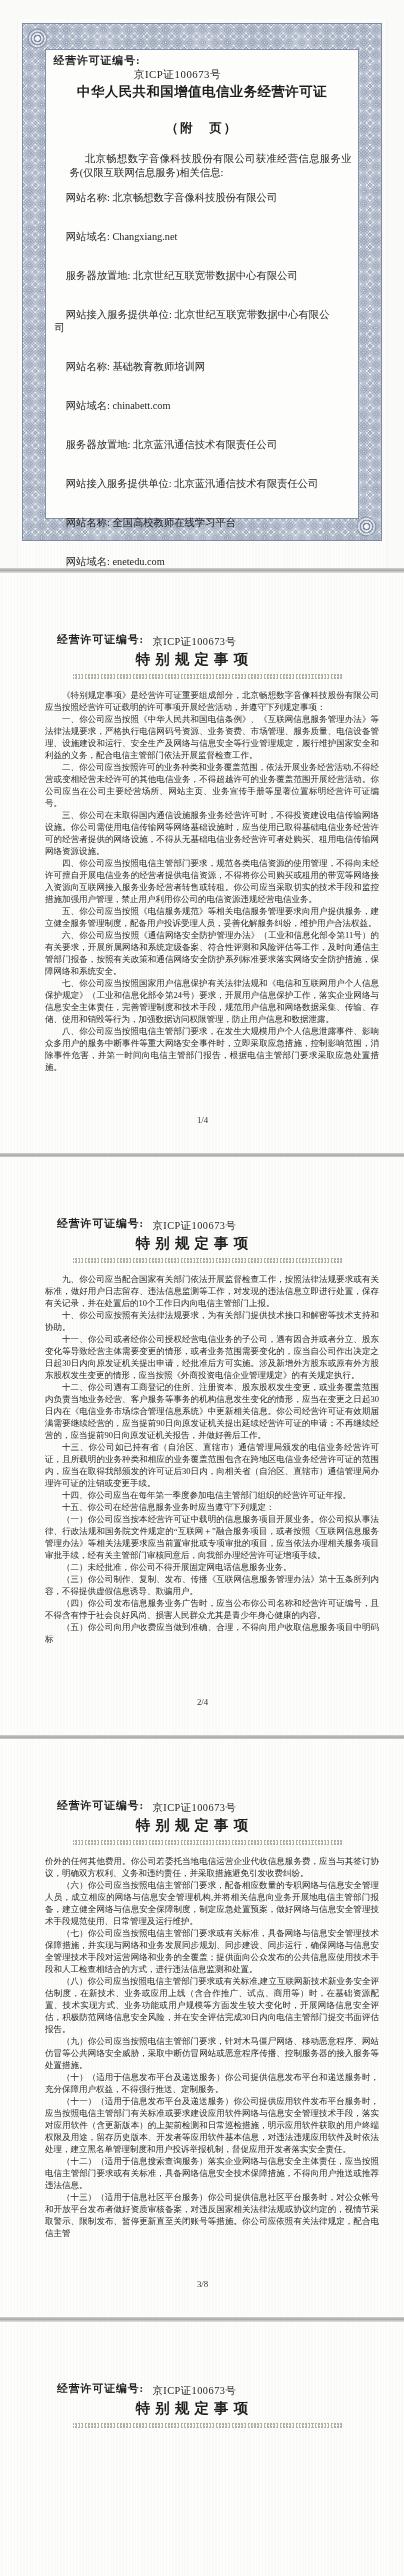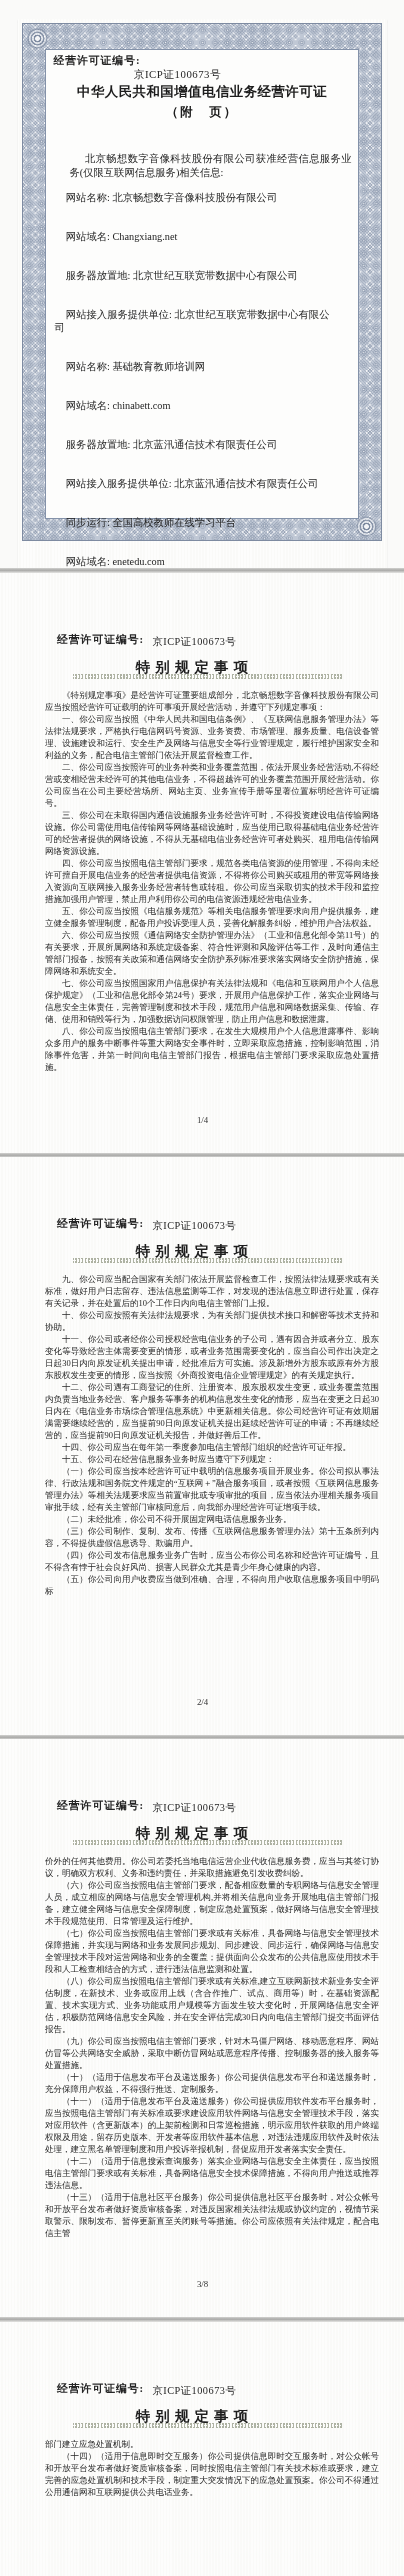--- a/index.html
+++ b/index.html
@@ -76,21 +76,21 @@
   .lic-no{
     position:absolute;top:17.5px;left:88px;
     font-size:10.8px;color:#262626;letter-spacing:0.5px;
   }
   .cert-title{
     position:absolute;top:33px;left:0;right:0;margin:0;
     text-align:center;
     font-size:13.4px;font-weight:bold;letter-spacing:0.5px;color:#1d1d1d;
   }
   .cert-subtitle{
-    position:absolute;top:54px;left:0;right:0;margin:0;
+    position:absolute;top:54px;left:0;right:0;margin:16px;
     text-align:center;
     font-size:12.4px;font-weight:bold;letter-spacing:2.1px;color:#1d1d1d;
   }
   .cert-intro{
     position:absolute;top:87px;left:8.8px;width:282px;margin:15px;
     font-size:10.3px;line-height:14px;
     text-indent:1.5em;text-align:justify;color:#242424;
   }
   .cert-items{
     position:absolute;top:115px;left:8.8px;width:275px;
@@ -110,21 +110,21 @@
   .head .lbl{
     display:inline-block;
     font-size:10.8px;font-weight:bold;letter-spacing:1px;color:#262626;
   }
   .head .no{
     display:inline-block;margin-left:6.2px;
     transform:translateY(1.5px);
     font-size:10.3px;color:#262626;letter-spacing:0.5px;
   }
   .sp-title{
-    position:absolute;top:77px;left:0;right:16px;margin:8px;
+    position:absolute;top:77px;left:0;right:16px;margin:0;
     text-align:center;
     font-size:14.4px;font-weight:bold;letter-spacing:5.2px;color:#1e1e1e;
   }
   .zigzag{
     position:absolute;top:101px;left:73px;width:270px;height:4.6px;
     background:
       repeating-linear-gradient(104deg,#8e957f 0 1px,rgba(0,0,0,0) 1px 3.1px),
       repeating-linear-gradient(76deg,#8e957f 0 1px,rgba(0,0,0,0) 1px 3.1px);
     opacity:.7;
   }
@@ -161,21 +161,21 @@
         <p class="cert-intro">北京畅想数字音像科技股份有限公司获准经营信息服务业务(仅限互联网信息服务)相关信息:</p>
         <div class="cert-items">
             <div class="item">网站名称: 北京畅想数字音像科技股份有限公司</div>
             <div class="item">网站域名: Changxiang.net</div>
             <div class="item">服务器放置地: 北京世纪互联宽带数据中心有限公司</div>
             <div class="item">网站接入服务提供单位: 北京世纪互联宽带数据中心有限公司</div>
             <div class="item">网站名称: 基础教育教师培训网</div>
             <div class="item">网站域名: chinabett.com</div>
             <div class="item">服务器放置地: 北京蓝汛通信技术有限责任公司</div>
             <div class="item">网站接入服务提供单位: 北京蓝汛通信技术有限责任公司</div>
-            <div class="item">同步运行: 全国高校教师在线学习平台</div>
+            <div class="item">网站名称: 全国高校教师在线学习平台</div>
             <div class="item">网站域名: enetedu.com</div>
             <div class="item">服务器放置地: 北京世纪互联宽带数据中心有限公司</div>
             <div class="item">网站接入服务提供单位: 北京世纪互联宽带数据中心有限公司</div>
           </div>
       </div>
     </div>
   </section>
 
   <div class="sep" style="top:568px;"></div>
 
@@ -207,20 +207,21 @@
       <span class="lbl">经营许可证编号:</span>
       <span class="no">京ICP证100673号</span>
     </div>
     <h3 class="sp-title">特别规定事项</h3>
     <div class="zigzag"></div>
     <div class="sp-body">
         <p class="para">九、你公司应当配合国家有关部门依法开展监督检查工作，按照法律法规要求或有关标准，做好用户日志留存、违法信息监测等工作，对发现的违法信息立即进行处置，保存有关记录，并在处置后的10个工作日内向电信主管部门上报。</p>
         <p class="para">十、你公司应按照有关法律法规要求，为有关部门提供技术接口和解密等技术支持和协助。</p>
         <p class="para">十一、你公司或者经你公司授权经营电信业务的子公司，遇有因合并或者分立、股东变化等导致经营主体需要变更的情形，或者业务范围需要变化的，应当自公司作出决定之日起30日内向原发证机关提出申请，经批准后方可实施。涉及新增外方股东或原有外方股东股权发生变更的情形，应当按照《外商投资电信企业管理规定》的有关规定执行。</p>
         <p class="para">十二、你公司遇有工商登记的住所、注册资本、股东股权发生变更，或业务覆盖范围内负责当地业务经营、客户服务等事务的机构信息发生变化的情形，应当在变更之日起30日内在《电信业务市场综合管理信息系统》中更新相关信息。你公司经营许可证有效期届满需要继续经营的，应当提前90日向原发证机关提出延续经营许可证的申请；不再继续经营的，应当提前90日向原发证机关报告，并做好善后工作。</p>
+        <p class="para">十三、你公司如已持有省（自治区、直辖市）通信管理局颁发的电信业务经营许可证，且所载明的业务种类和相应的业务覆盖范围包含在跨地区电信业务经营许可证的范围内，应当在取得我部颁发的许可证后30日内，向相关省（自治区、直辖市）通信管理局办理许可证的注销或变更手续。</p>
         <p class="para">十四、你公司应当在每年第一季度参加电信主管部门组织的经营许可证年报。</p>
         <p class="para">十五、你公司在经营信息服务业务时应当遵守下列规定：</p>
         <p class="para">（一）你公司应当按本经营许可证中载明的信息服务项目开展业务。你公司拟从事法律、行政法规和国务院文件规定的“互联网＋”融合服务项目，或者按照《互联网信息服务管理办法》等相关法规要求应当前置审批或专项审批的项目，应当依法办理相关服务项目审批手续，经有关主管部门审核同意后，向我部办理经营许可证增项手续。</p>
         <p class="para">（二）未经批准，你公司不得开展固定网电话信息服务业务。</p>
         <p class="para">（三）你公司制作、复制、发布、传播《互联网信息服务管理办法》第十五条所列内容，不得提供虚假信息诱导、欺骗用户。</p>
         <p class="para">（四）你公司发布信息服务业务广告时，应当公布你公司名称和经营许可证编号，且不得含有悖于社会良好风尚、损害人民群众尤其是青少年身心健康的内容。</p>
         <p class="para">（五）你公司向用户收费应当做到准确、合理，不得向用户收取信息服务项目中明码标</p>
       </div>
     <div class="pageno">2/4</div>
   </section>
@@ -250,21 +251,17 @@
 
   <div class="sep" style="top:2317px;"></div>
 
   <section class="sheet" style="top:2322px;left:0;width:405px;height:551px;">
     <div class="head">
       <span class="lbl">经营许可证编号:</span>
       <span class="no">京ICP证100673号</span>
     </div>
     <h3 class="sp-title">特别规定事项</h3>
     <div class="zigzag"></div>
-    <div class="sp-body">
-        <p class="para cont">部门建立应急处置机制。</p>
-        <p class="para">（十四）（适用于信息即时交互服务）你公司提供信息即时交互服务时，对公众帐号和开放平台发布者做好资质审核备案，同时按照电信主管部门有关技术标准或要求，建立完善的应急处置机制和技术手段，制定重大突发情况下的应急处置预案。你公司不得通过公用通信网和互联网提供公共电话业务。</p>
-      </div>
 
   </section>
 
 </div>
 
 
 </body></html>

